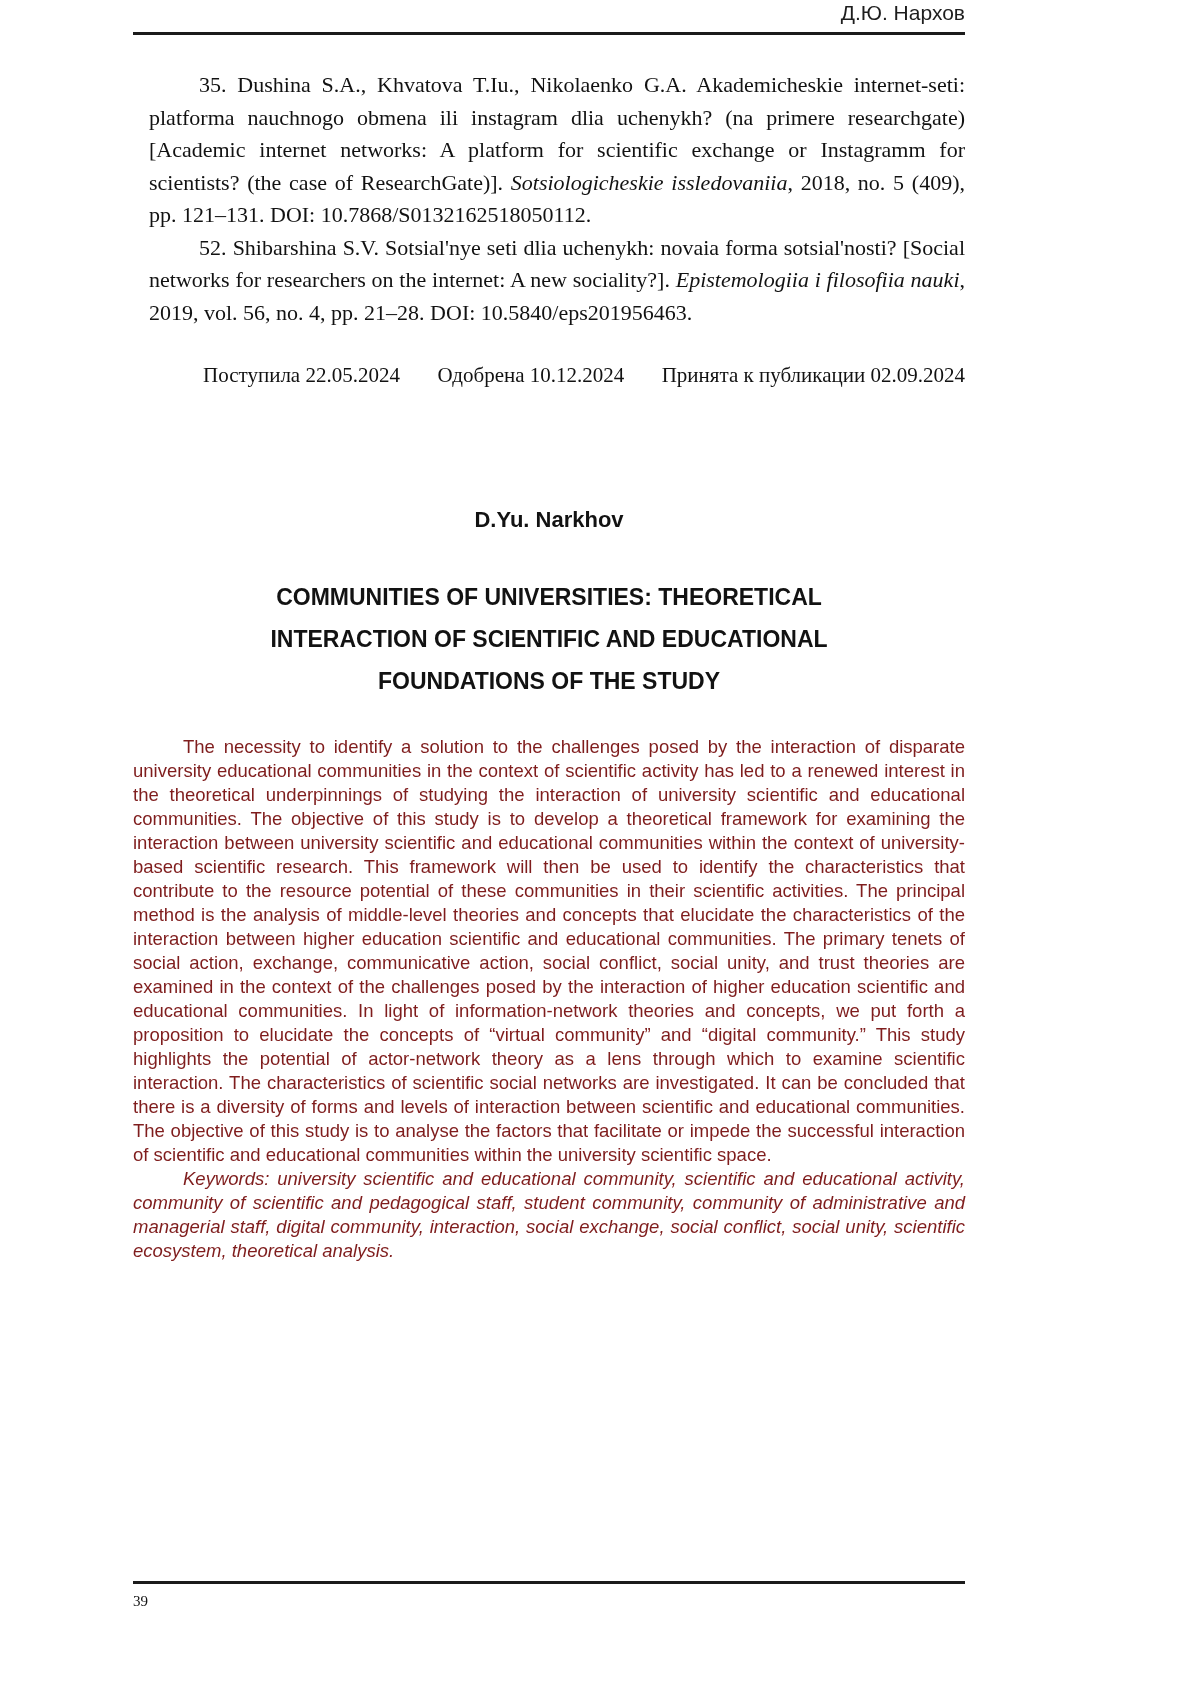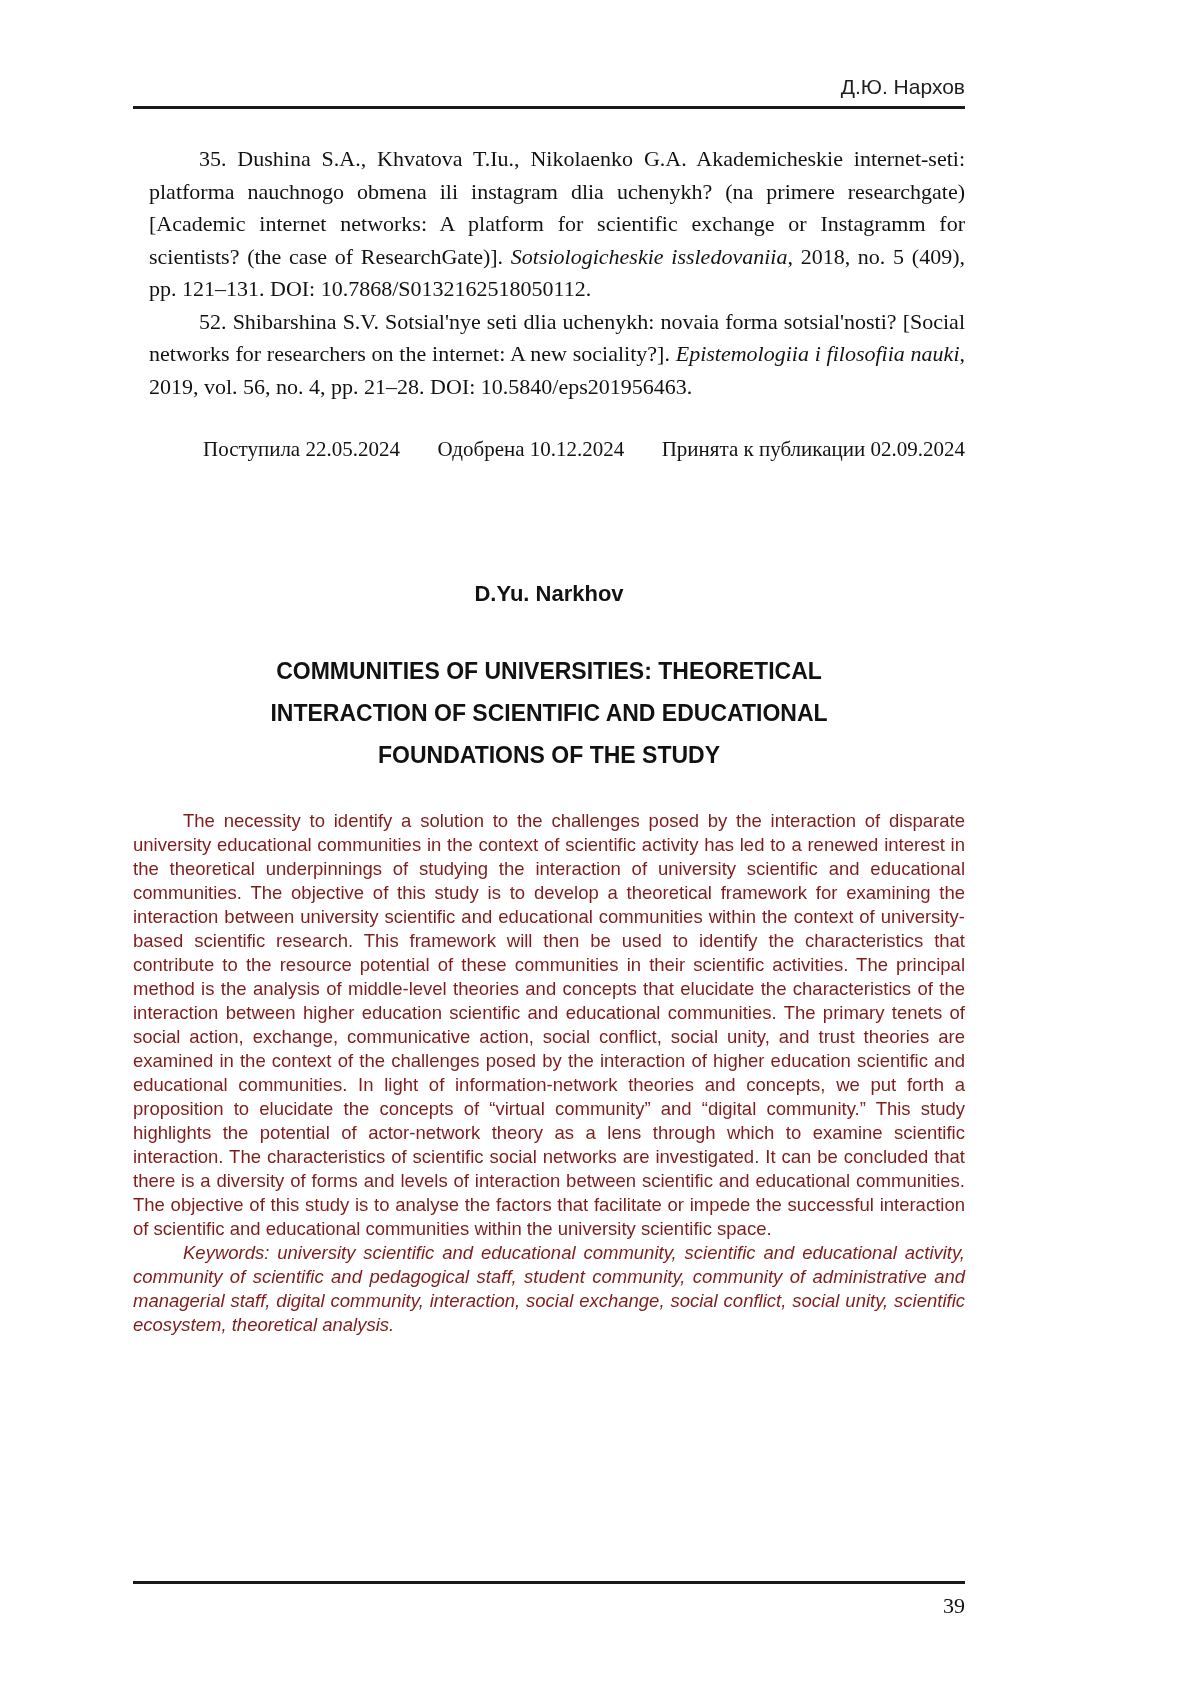--- a/index.html
+++ b/index.html
@@ -7,21 +7,20 @@
     position: relative;
     width: 1200px;
     height: 1705px;
     background: #ffffff;
     color: #121212;
     overflow: hidden;
   }
   .content { margin: 0 235px 0 133px; }
 
   .running-head {
-    padding-top: 74px;
     text-align: right;
     font-family: "Liberation Sans", sans-serif;
     font-size: 21px;
     line-height: 26px;
     color: #1e1e1e;
   }
   .rule { border-top: 3px solid #1b1b1b; }
   .header-rule { margin-top: 6px; }
 
   .references {
@@ -83,23 +82,22 @@
   .abstract-block p { margin: 0; text-indent: 50px; }
   .keywords { font-style: italic; }
 
   .footer {
     position: absolute;
     left: 133px;
     right: 235px;
     top: 1581px;
   }
   .page-number {
-    text-align: right;
     font-family: "Liberation Serif", serif;
-    font-size: 22px;
+    font-size: 15px;
     margin-top: 9px;
   }
 </style>
 </head>
 <body>
 
 <div class="page">
   <div class="content">
 
     <div class="running-head">Д.Ю. Нархов</div>

